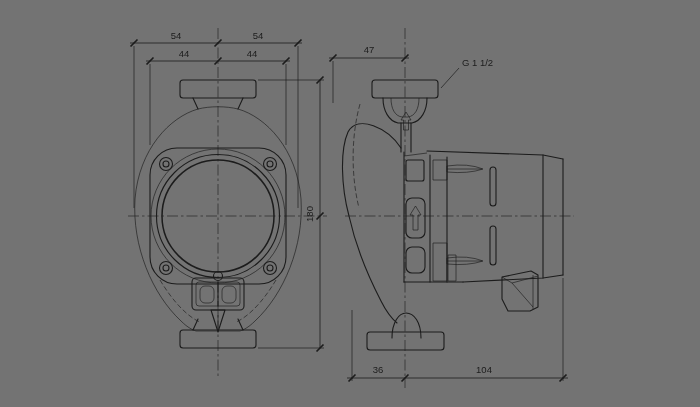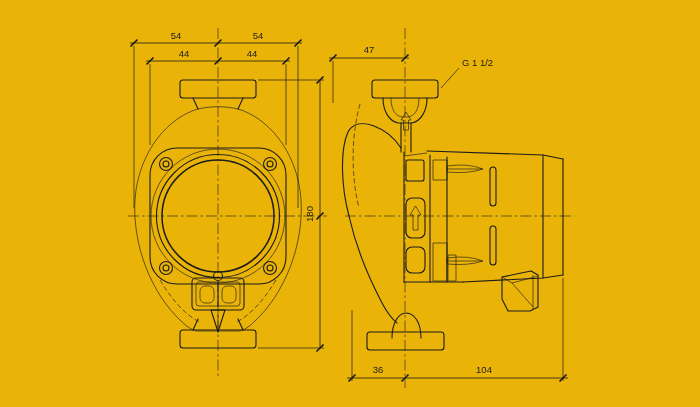--- a/index.html
+++ b/index.html
@@ -1,16 +1,16 @@
 <!DOCTYPE html>
 <html><head>
 <meta charset="utf-8">
 <style>
   html,body{margin:0;padding:0;background:#ffffff;}
-  #canvas{position:relative;width:700px;height:407px;background:#eab308;overflow:hidden;
+  #canvas{position:relative;width:700px;height:407px;background:#737373;overflow:hidden;
           font-family:"Liberation Sans", sans-serif;}
   svg{display:block;}
   
   .main{stroke:#1c1c1c;stroke-width:1.1;fill:none;stroke-linecap:round;stroke-linejoin:round;}
   .thick{stroke:#1c1c1c;stroke-width:1.5;fill:none;}
   .thin{stroke:#1c1c1c;stroke-width:0.65;fill:none;stroke-linejoin:round;}
   .hid{stroke:#1c1c1c;stroke-width:0.65;fill:none;stroke-dasharray:5 2.5;}
   .cl{stroke:#1c1c1c;stroke-width:0.6;fill:none;stroke-dasharray:11 3 2.5 3;}
   .dim{stroke:#1c1c1c;stroke-width:0.8;fill:none;}
   .ext{stroke:#1c1c1c;stroke-width:0.7;fill:none;}

